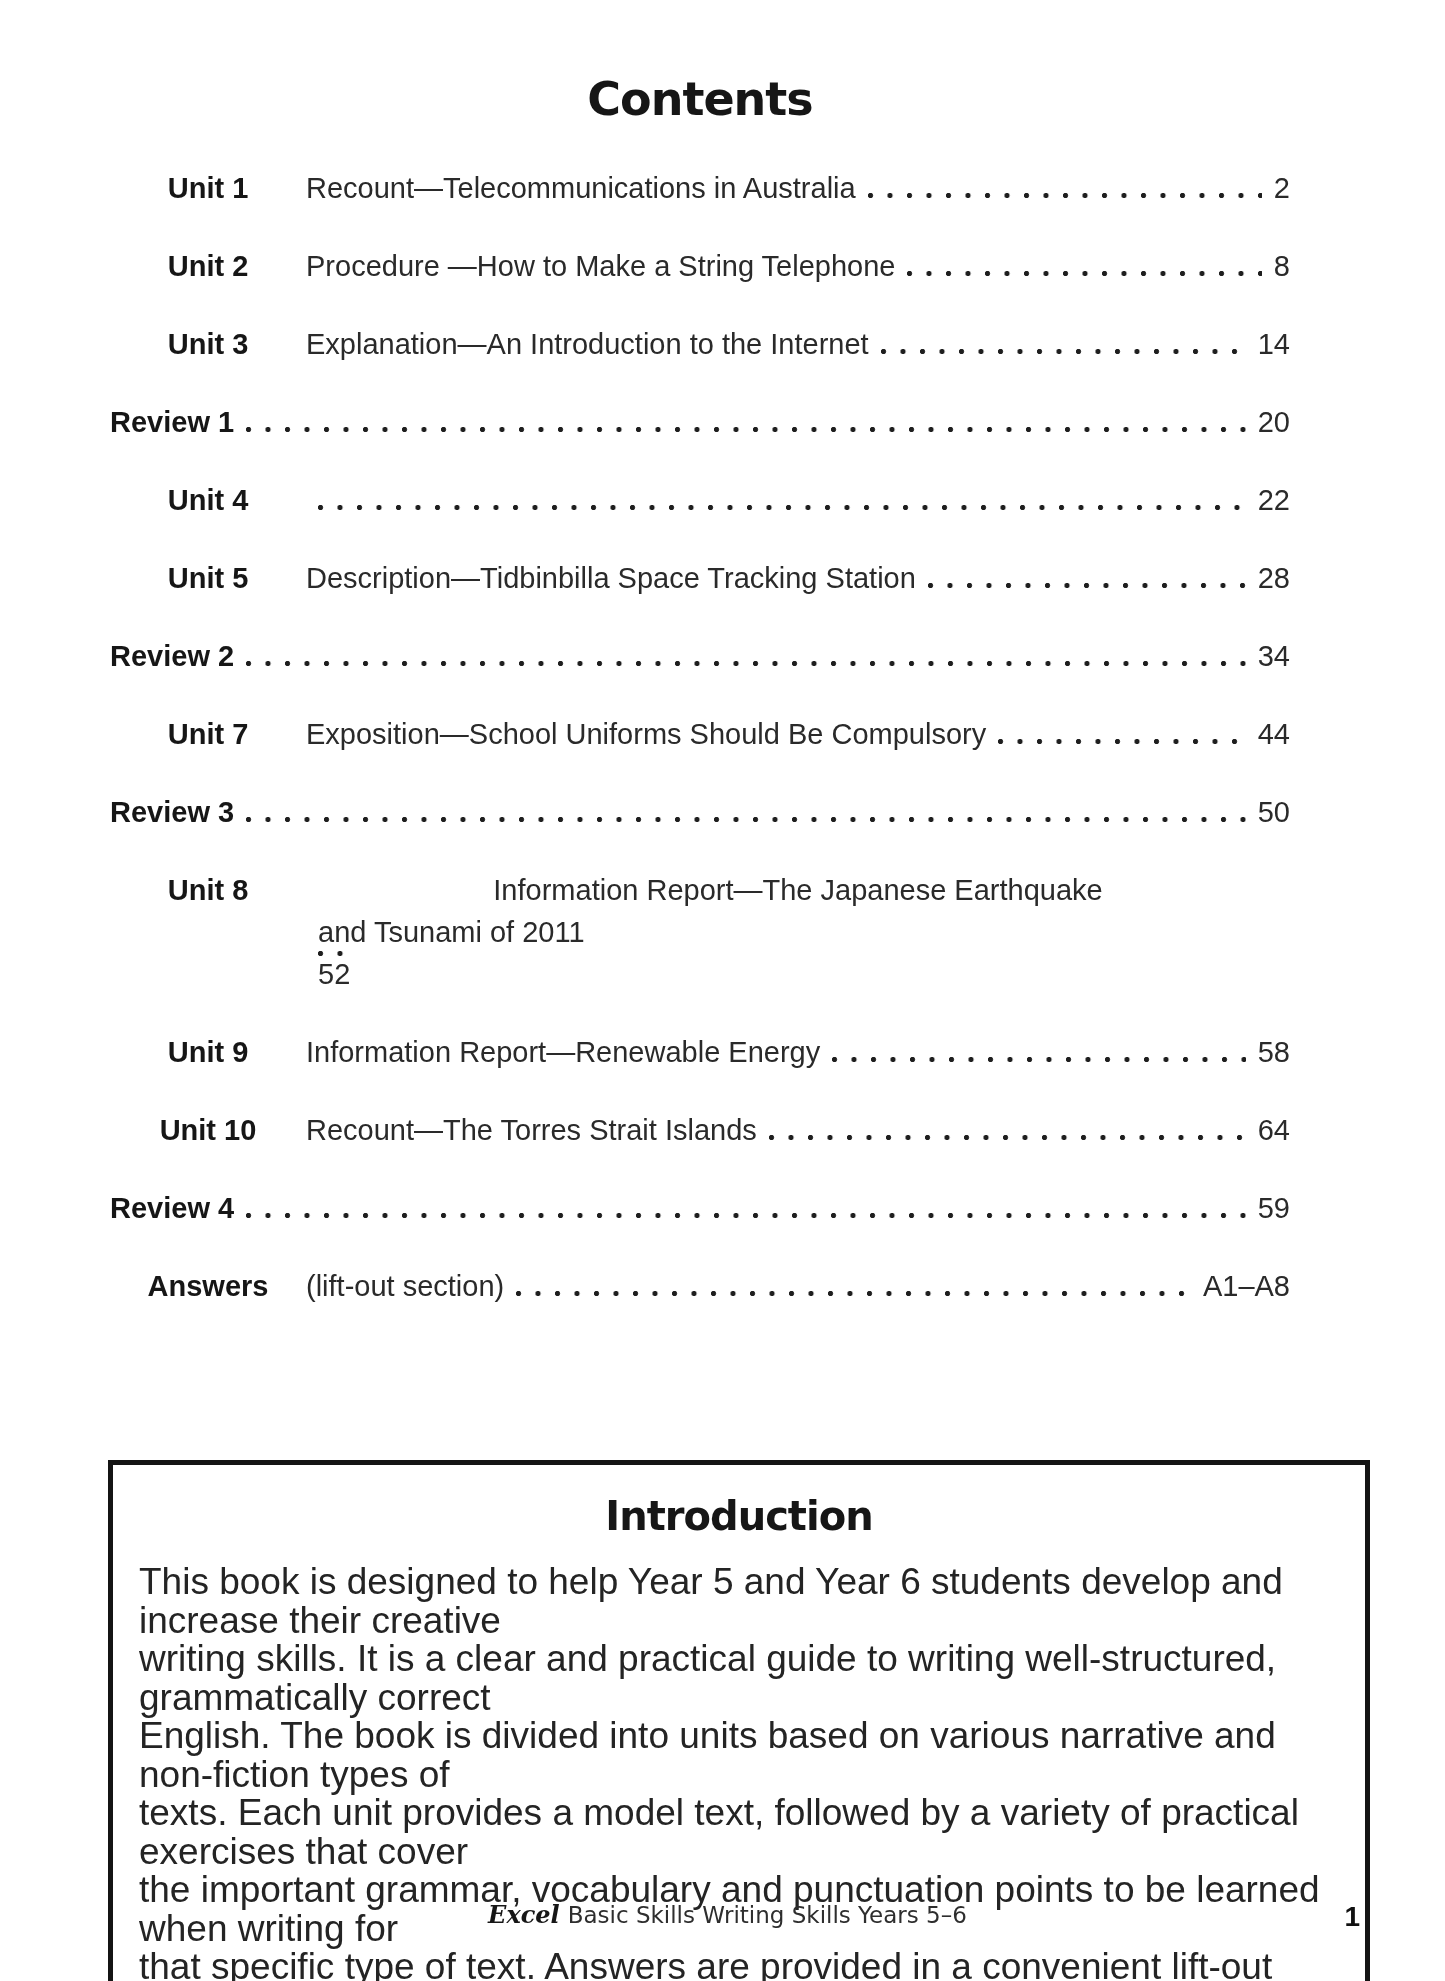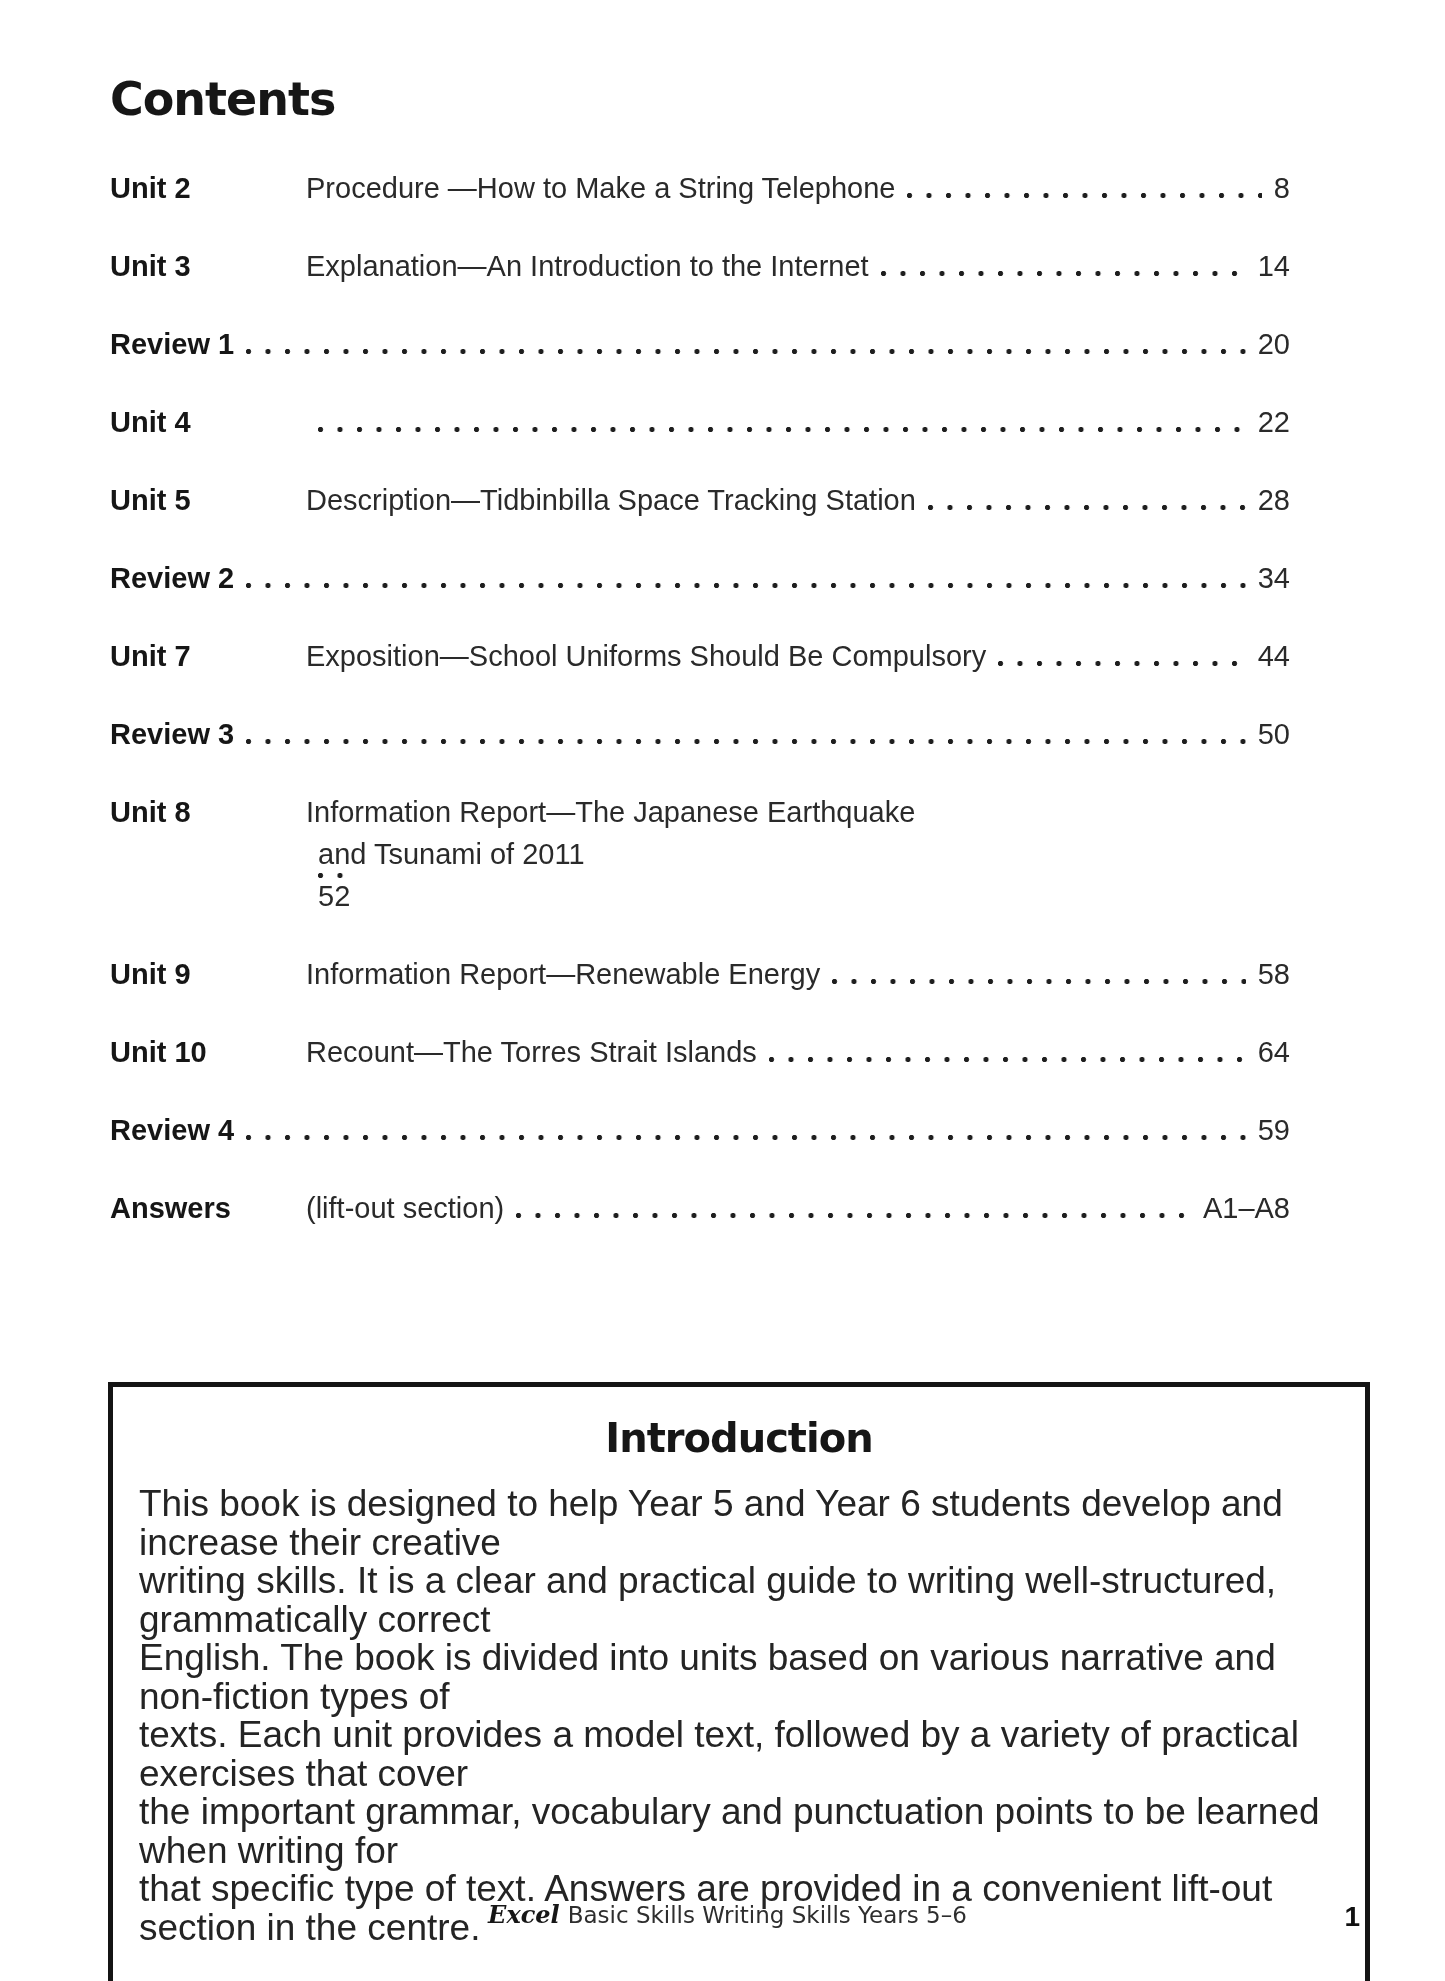--- a/index.html
+++ b/index.html
@@ -6,21 +6,21 @@
   html, body { background: #ffffff; }
   #page {
     position: relative;
     width: 1445px;
     height: 1981px;
     background: #ffffff;
     overflow: hidden;
     font-family: "Liberation Sans", sans-serif;
     color: #222;
   }
-  .content { padding: 72px 155px 0 110px; }
+  .content { padding: 72px 155px 0 110px; text-align: center; }
 
   h1.contents-title {
     font-family: "DejaVu Sans", sans-serif;
     font-weight: bold;
     font-size: 46px;
     letter-spacing: -1px;
     color: #161616;
   }
 
   .toc { margin-top: 44px; }
@@ -111,20 +111,26 @@
 </head>
 <body>
 
 <div id="page">
   <div class="content">
 
     <h1 class="contents-title">Contents</h1>
 
     <div class="toc">
 
+      <div class="toc-row unit">
+        <span class="toc-label">Unit 1</span>
+        <span class="toc-title">Recount—Telecommunications in Australia</span>
+        <span class="dot-leader"></span>
+        <span class="toc-page">2</span>
+      </div>
 
       <div class="toc-row unit">
         <span class="toc-label">Unit 2</span>
         <span class="toc-title">Procedure —How to Make a String Telephone</span>
         <span class="dot-leader"></span>
         <span class="toc-page">8</span>
       </div>
 
       <div class="toc-row unit">
         <span class="toc-label">Unit 3</span>

